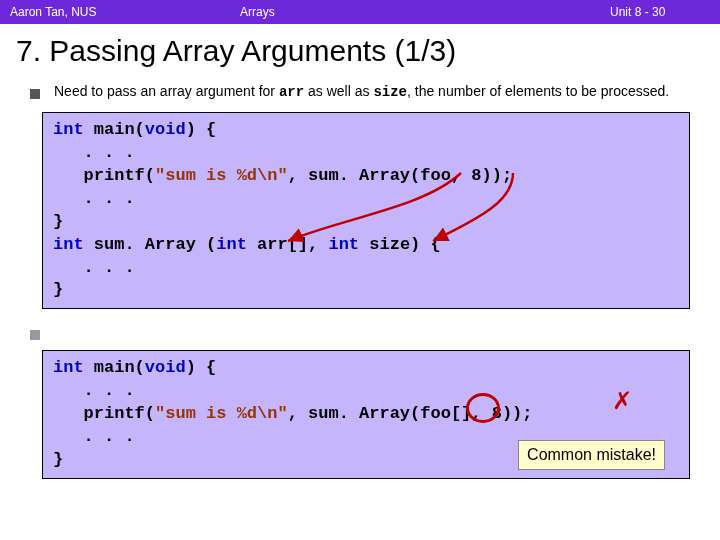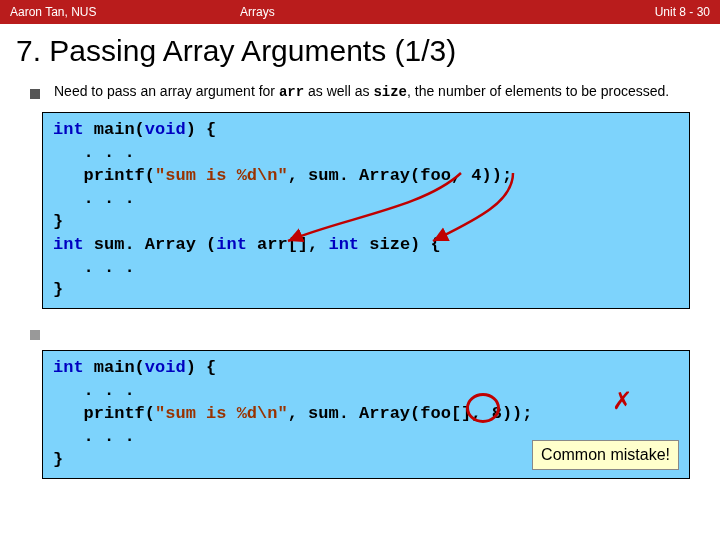--- a/index.html
+++ b/index.html
@@ -5,31 +5,31 @@
   body {
     margin: 0;
     padding: 0;
     width: 720px;
     height: 540px;
     font-family: Arial, sans-serif;
     background: #fff;
     overflow: hidden;
   }
   .header {
-    background: #b91c1c;
+    background: #6d28d9;
     color: #fff;
     height: 24px;
     display: flex;
     align-items: center;
     padding: 0 10px;
     font-size: 12px;
   }
   .header-left { flex: 0 0 200px; }
   .header-center { flex: 1; text-align: left; padding-left: 30px; }
-  .header-right { flex: 0 0 100px; text-align: right; }
+  .header-right { flex: 0 0 100px; }
   .title {
     font-size: 30px;
     padding: 10px 16px 14px 16px;
     font-weight: normal;
   }
   .bullet-row {
     display: flex;
     align-items: flex-start;
     padding: 0 30px 10px 30px;
     font-size: 14px;
@@ -45,21 +45,21 @@
   }
   .bullet.light { background: #999; }
   .code-box {
     margin: 0 30px 14px 42px;
     border: 1px solid #000;
     padding: 6px 2px 6px 10px;
     font-family: "Courier New", monospace;
     font-size: 17px;
     line-height: 1.35;
     position: relative;
-    background: #7dd3fc;
+    background: #c4b5fd;
   }
   .mono { font-family: "Courier New", monospace; font-weight: bold; }
   .kw { color: #0000c0; font-weight: bold; }
   .brown { color: #993300; font-weight: bold; }
   .codeline { white-space: pre; }
   .under { text-decoration: underline; }
   .arrow {
     position: absolute;
     pointer-events: none;
   }
@@ -97,21 +97,21 @@
 <div class="bullet-row">
   <div class="bullet"></div>
   <div>
     <span>Need to pass an array argument for </span><span class="mono">arr</span><span> as well as </span><span class="mono">size</span><span>, the number of elements to be processed.</span>
   </div>
 </div>
 
 <div class="code-box">
   <div class="codeline"><span class="kw">int</span><span style="font-weight:bold"> main(</span><span class="kw">void</span><span style="font-weight:bold">) {</span></div>
   <div class="codeline" style="font-weight:bold">   . . .</div>
-  <div class="codeline" style="font-weight:bold"><span>   printf(</span><span class="brown">"sum is %d\n"</span><span>, sum. Array(foo, 4));</span></div>
+  <div class="codeline" style="font-weight:bold"><span>   printf(</span><span class="brown">"sum is %d\n"</span><span>, sum. Array(foo, 8));</span></div>
   <div class="codeline" style="font-weight:bold">   . . .</div>
   <div class="codeline" style="font-weight:bold">}</div>
   <div class="codeline"><span class="kw">int</span><span style="font-weight:bold"> sum. Array (</span><span class="kw">int</span><span style="font-weight:bold"> arr[], </span><span class="kw">int</span><span style="font-weight:bold"> size) {</span></div>
   <div class="codeline" style="font-weight:bold">   . . .</div>
   <div class="codeline" style="font-weight:bold">}</div>
 
   <svg class="arrow" style="left:0;top:0;width:640px;height:190px;">
     <defs>
       <marker id="ah" markerWidth="8" markerHeight="8" refX="6" refY="3" orient="auto">
         <path d="M0,0 L6,3 L0,6 Z" fill="#c00000"></path>
@@ -132,14 +132,14 @@
   <div class="codeline" style="font-weight:bold"><span>   printf(</span><span class="brown">"sum is %d\n"</span><span>, sum. Array(foo[], 8));</span></div>
   <div class="codeline" style="font-weight:bold">   . . .</div>
   <div class="codeline" style="font-weight:bold">}</div>
 
   <div class="redcircle" style="left:423px;top:42px;width:28px;height:24px;"></div>
 
   <div class="redx" style="left:570px;top:30px;">
     <span class="x1">✗</span>
   </div>
 
-  <div class="callout-box" style="right:10px;bottom:8px;margin-left:40px;">Common mistake!</div>
+  <div class="callout-box" style="right:24px;bottom:8px;margin-left:40px;">Common mistake!</div>
 </div>
 
 </body></html>

